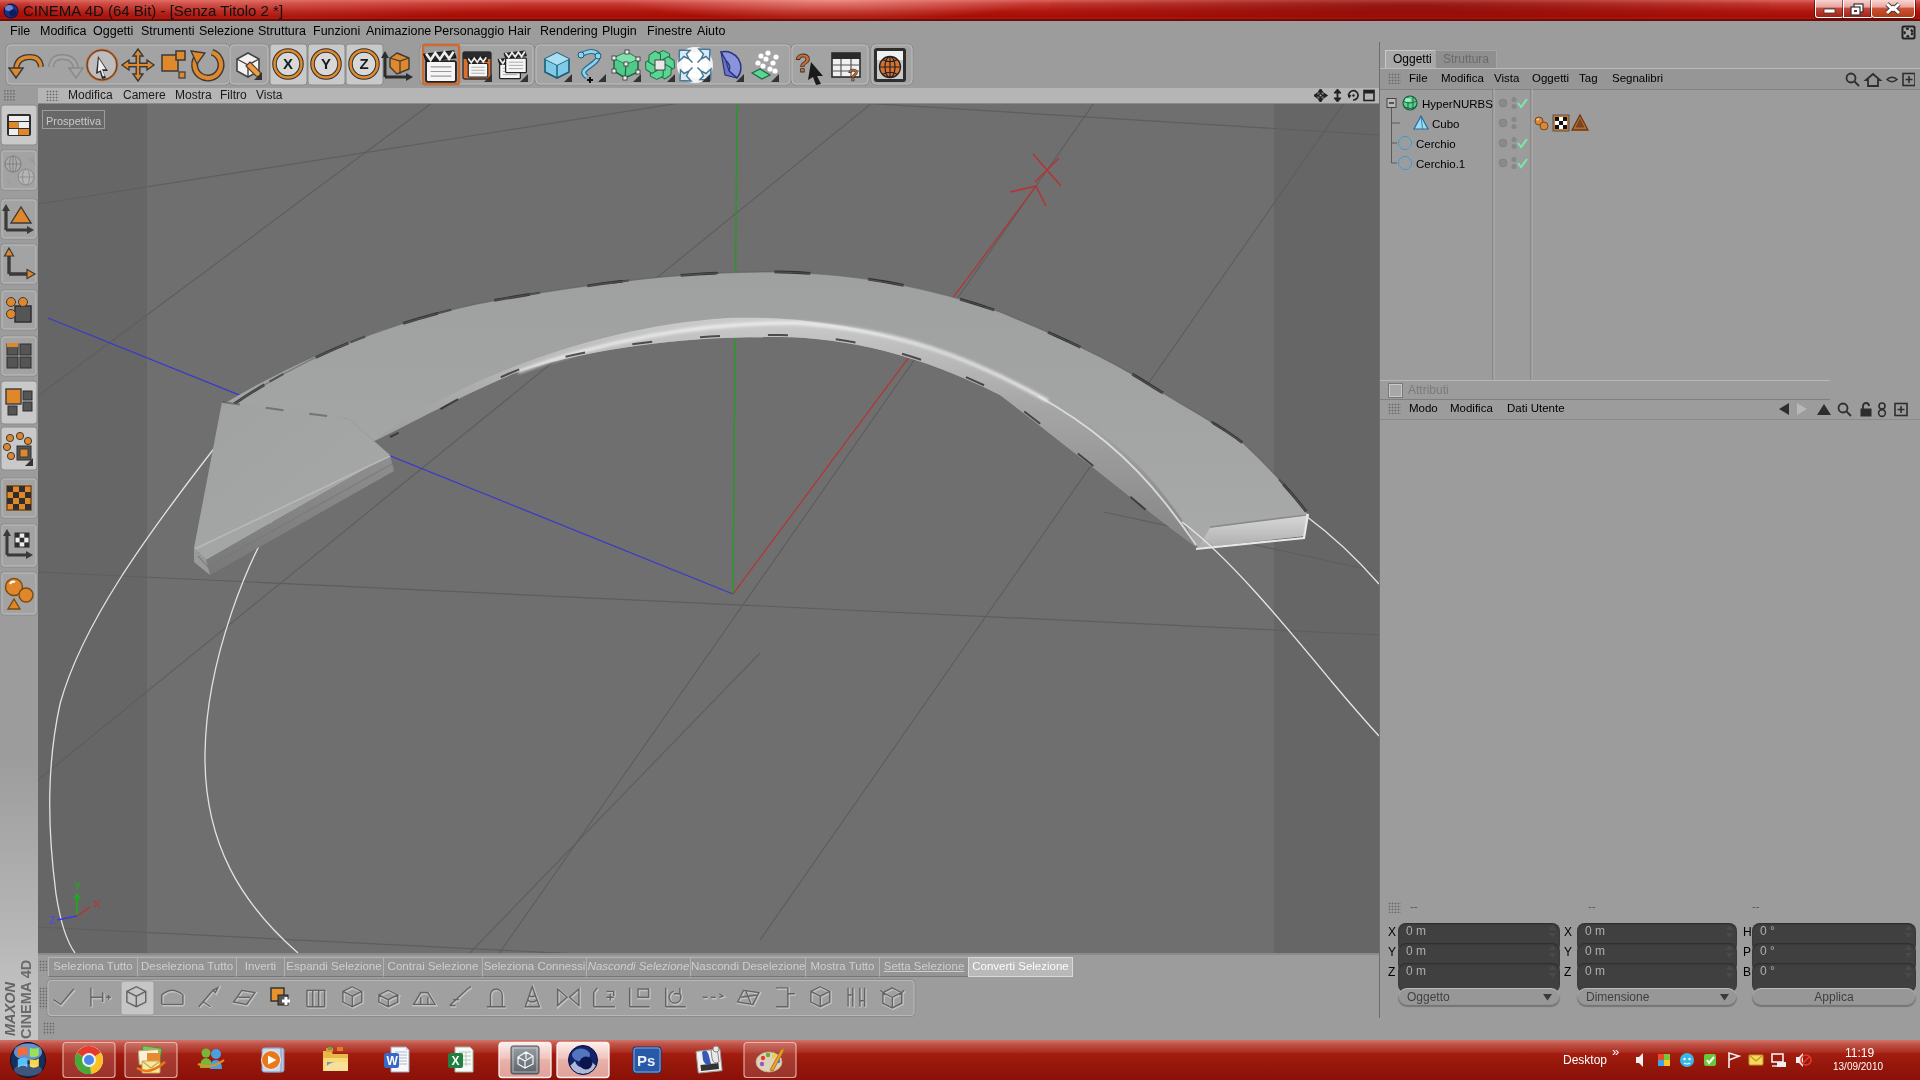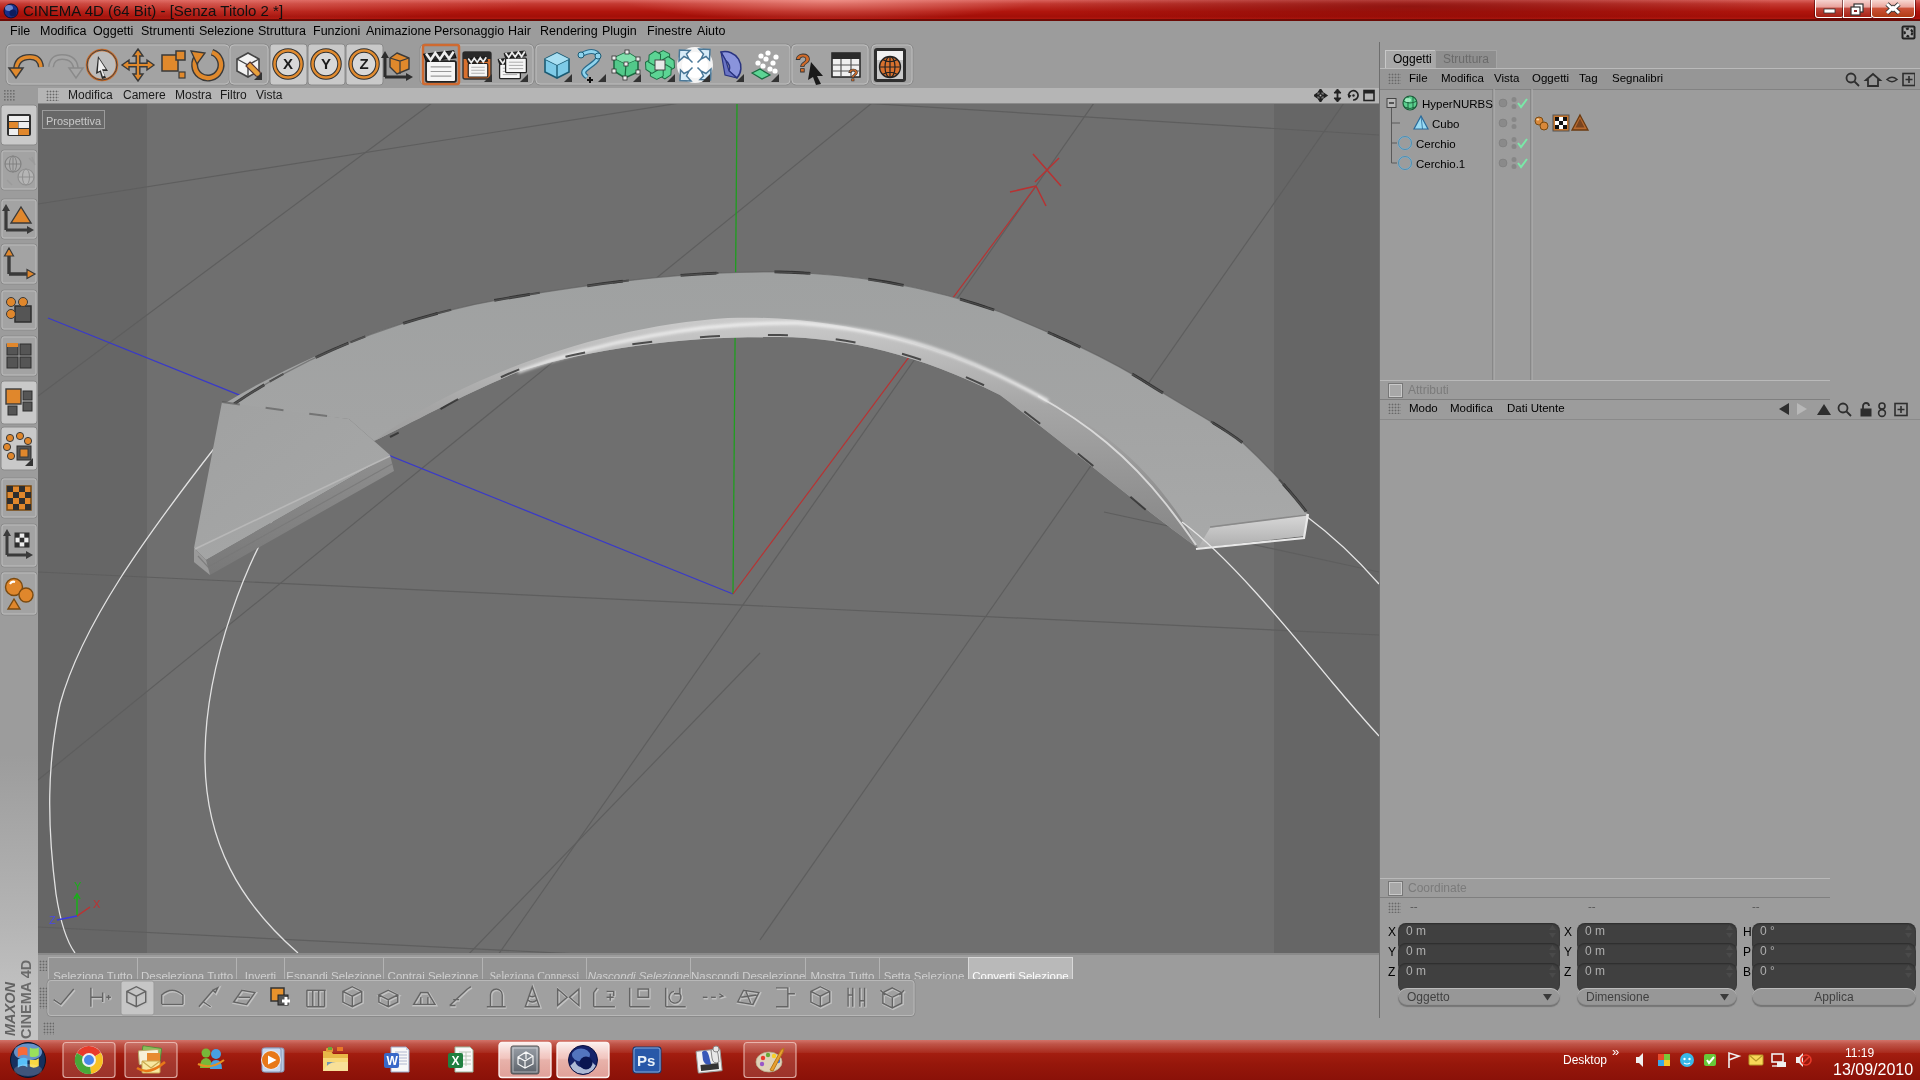--- a/index.html
+++ b/index.html
@@ -53,21 +53,21 @@
      color:#aeaeae;font-size:12px;}
   .cfield .val{position:absolute;left:8px;top:1px;}
   .clabel{position:absolute;color:#000;font-size:12px;}
   .cdrop{position:absolute;height:18px;background:#979797;border-radius:9px;
      box-shadow:inset 0 1px 0 rgba(255,255,255,.35), inset 0 -1px 1px rgba(0,0,0,.25), 0 1px 1px rgba(0,0,0,.25);
      color:#404040;font-size:12px;}
   
   #selrow{left:38px;top:955px;width:1341px;height:24px;background:#9c9c9c;}
   .selbtn{position:absolute;top:2px;height:16px;background:#949494;border:1px solid #b3b3b3;
      border-right:1px solid #787878;border-bottom:1px solid #787878;white-space:nowrap;overflow:hidden;
-     color:#cfcfcf;font-size:11.5px;text-align:center;padding-top:12px;}
+     color:#cfcfcf;font-size:11.5px;text-align:center;padding-top:2px;}
   #modrow{left:38px;top:979px;width:1341px;height:39px;background:#9c9c9c;}
   #bottomstrip{left:38px;top:1018px;width:1882px;height:22px;background:#9c9c9c;}
   #maxon{left:0px;top:948px;width:38px;height:92px;background:transparent;}
   
   #taskbar{left:0;top:1040px;width:1920px;height:40px;
     background:linear-gradient(180deg,#c64b3e 0%,#b23223 10%,#a41e10 32%,#96170b 60%,#8a1108 100%);}
   #taskbar .gloss{left:0;top:0;width:1920px;height:13px;background:linear-gradient(180deg,rgba(255,255,255,.22),rgba(255,255,255,.05));}
   #traytext{color:#fff;font-size:12px;}
   .white{color:#fff;}
 </style></head>
@@ -683,24 +683,20 @@
             <rect x="86" y="8" width="10" height="7" fill="#2e2e2e"></rect>
             <path d="M 88 8 L 88 5 A 3 3 0 0 1 94 5" stroke-width="1.8"></path>
           </g>
 <circle cx="107" cy="5" r="3" fill="none" stroke="#2e2e2e" stroke-width="1.6"></circle>
           <circle cx="107" cy="12" r="3.4" fill="none" stroke="#2e2e2e" stroke-width="1.6"></circle>
 <rect x="120" y="2.5" width="12" height="12" fill="none" stroke="#2e2e2e" stroke-width="1.6"></rect>
           <path d="M 126 5 L 126 12 M 122.5 8.5 L 129.5 8.5" stroke="#2e2e2e" stroke-width="1.6"></path>
         </svg>
     </div>
 
-    <div class="panelhead" style="top:836px;">
-        <div class="phcheck"></div>
-        <span style="position:absolute;left:28px;top:2px">Coordinate</span>
-      </div>
     <div style="position:absolute;left:0;top:855px;width:541px;height:21px;">
       <div class="hatch" style="left:8px;top:5px"></div>
       <span class="pmenu" style="left:30px;top:3px;color:#555">--</span>
       <span class="pmenu" style="left:208px;top:3px;color:#555">--</span>
       <span class="pmenu" style="left:372px;top:3px;color:#555">--</span>
     </div>
     <div id="coordgrid">
         <span class="clabel" style="left:8px;top:883px">X</span>
 <div class="cfield" style="left:18px;top:881px;width:162px">
           <span class="val">0 m</span>
@@ -783,21 +779,21 @@
       </div>
   </div>
 
   <div id="selrow" class="abs">
       <div class="hatch" style="left:1px;top:5px;width:8px"></div>
       <div class="selbtn" style="left:10px;width:88px;">Seleziona Tutto</div>
 <div class="selbtn" style="left:99px;width:98px;">Deseleziona Tutto</div>
 <div class="selbtn" style="left:198px;width:47px;">Inverti</div>
 <div class="selbtn" style="left:246px;width:98px;">Espandi Selezione</div>
 <div class="selbtn" style="left:345px;width:98px;">Contrai Selezione</div>
-<div class="selbtn" style="left:444px;width:103px;font-family:Liberation Serif, serif;">Seleziona Connessi</div>
+<div class="selbtn" style="left:444px;width:103px;">Seleziona Connessi</div>
 <div class="selbtn" style="left:548px;width:103px;font-style:italic;">Nascondi Selezione</div>
 <div class="selbtn" style="left:652px;width:114px;">Nascondi Deselezione</div>
 <div class="selbtn" style="left:767px;width:73px;">Mostra Tutto</div>
 <div class="selbtn" style="left:841px;width:88px;text-decoration:underline;">Setta Selezione</div>
 <div class="selbtn" style="left:930px;width:103px; background:#b9b9b9;color:#fdfdfd;border:1px solid #d8d8d8;">Converti Selezione</div>
     </div>
   <div id="modrow" class="abs"><div class="hatch" style="left:1px;top:8px;width:8px;height:22px"></div><svg id="modsvg" width="1341" height="39">
         <rect x="9" y="0.5" width="868" height="37" rx="4" fill="#a0a0a0" stroke="#8a8a8a"></rect>
 <rect x="10" y="1.5" width="866" height="35" rx="3" fill="none" stroke="#b8b8b8"></rect>
 <g transform="translate(27,19) scale(1.18)">
@@ -1066,15 +1062,15 @@
         </g>
 <g transform="translate(1802,20)">
           <path d="M -6 -3 L -3 -3 L 1 -7 L 1 7 L -3 3 L -6 3 Z" fill="#f0f0f0"></path>
           <circle cx="4" cy="0" r="5" fill="none" stroke="#e83a2a" stroke-width="1.6"></circle>
           <path d="M 0.5 3.5 L 7.5 -3.5" stroke="#e83a2a" stroke-width="1.6"></path>
         </g>
       </svg>
     <span id="traytext" class="abs" style="left:1563px;top:13px">Desktop</span>
     <span class="abs white" style="left:1612px;top:4px;font-size:13px">»</span>
     <span class="abs white" style="left:1845px;top:6px;font-size:12px">11:19</span>
-    <span class="abs white" style="left:1833px;top:21px;font-size:16px">13/09/2010</span>
+    <span class="abs white" style="left:1833px;top:21px;font-size:10px">13/09/2010</span>
   </div>
 </div>
 
 </body></html>

